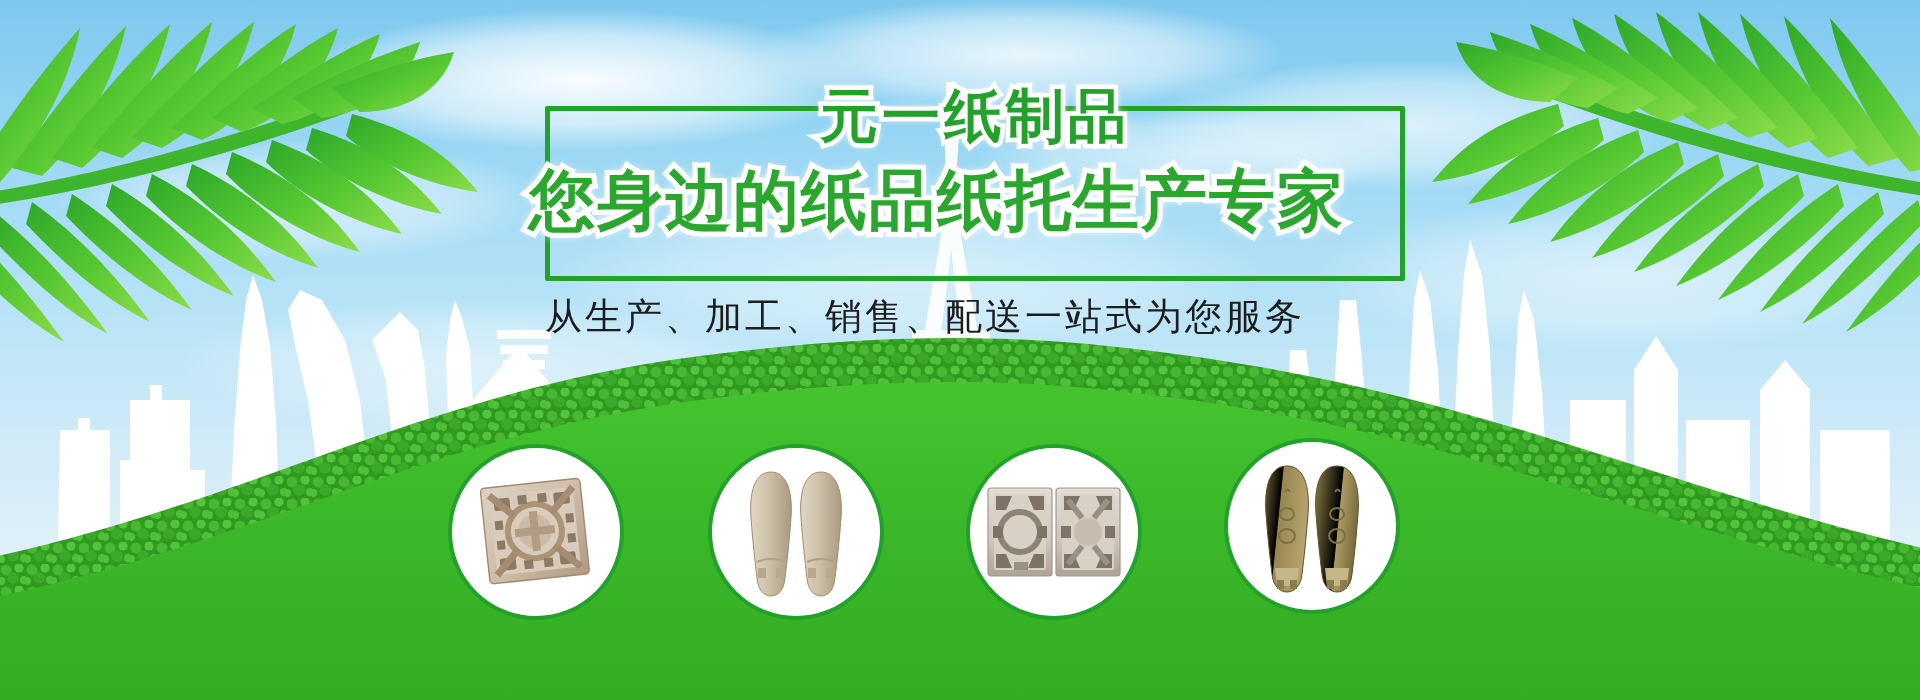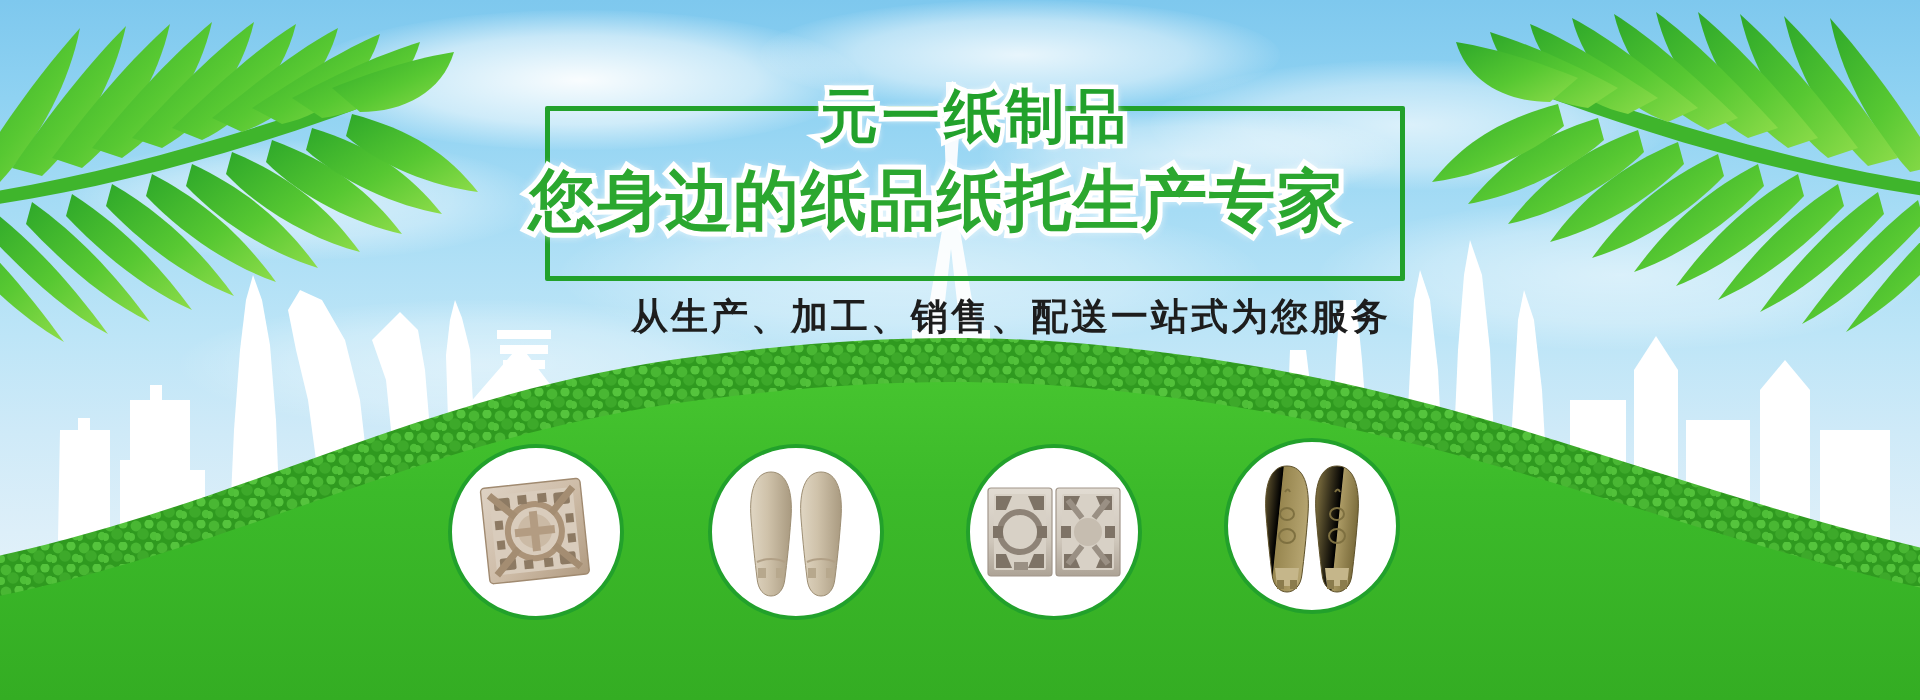--- a/index.html
+++ b/index.html
@@ -91,29 +91,28 @@
     letter-spacing: 2px;
     line-height: 92px;
     white-space: nowrap;
     -webkit-text-stroke: 10px #ffffff;
     paint-order: stroke fill;
     text-shadow: 0 0 12px #fff, 0 0 12px #fff;
   }
 
   .tagline {
     position: absolute;
-    left: 531px; top: 292px;
+    left: 545px; top: 292px;
     width: 860px;
-    text-align: right;
+    text-align: left;
     font-size: 37px;
     color: #1d1d1d;
     letter-spacing: 3px;
     white-space: nowrap;
     font-family: "DejaVu Sans", "Liberation Sans", sans-serif;
-    font-weight: bold;
   }
 
   
   .circles {
     position: absolute;
     left: 0; top: 0;
     width: 1920px; height: 700px;
   }
   .pcircle {
     position: absolute;

